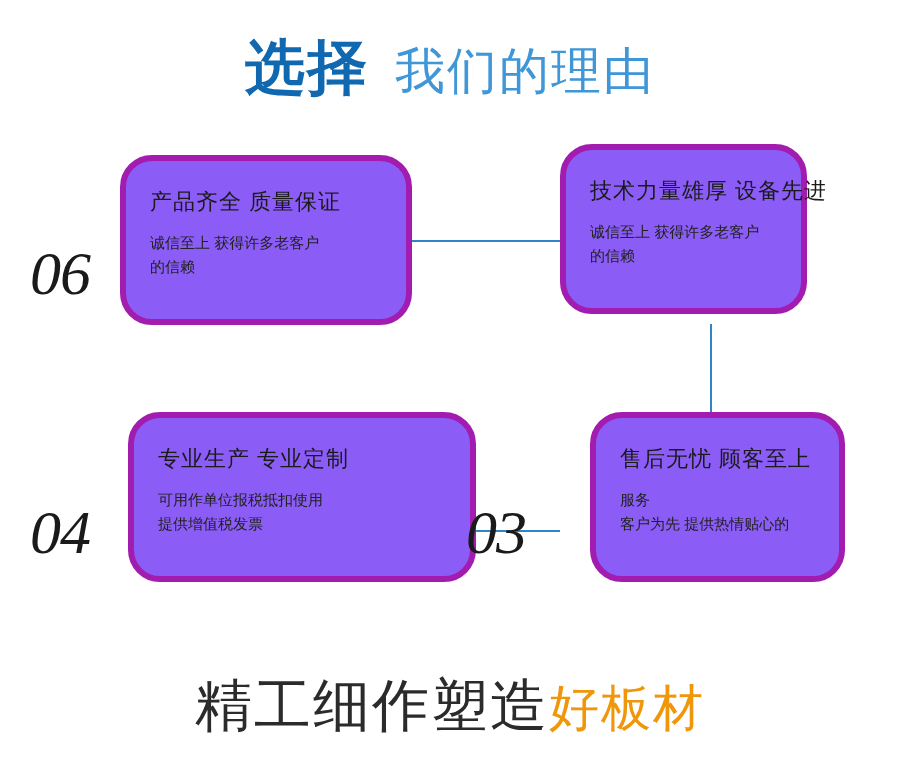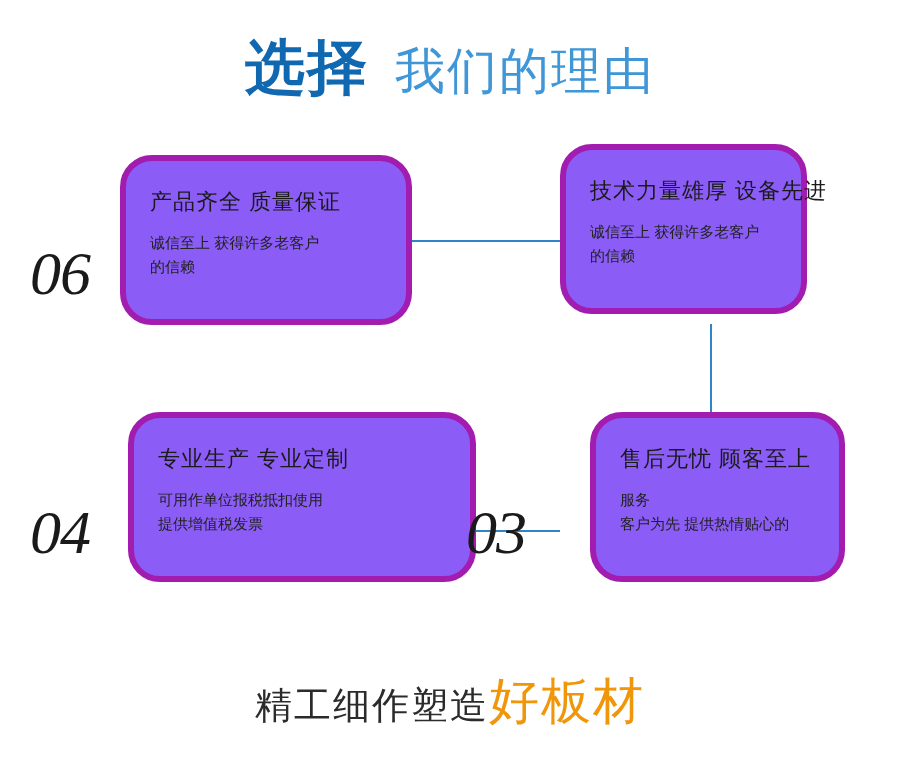--- a/index.html
+++ b/index.html
@@ -98,21 +98,21 @@
   
   .footer {
     position: absolute;
     left: 0;
     top: 668px;
     width: 900px;
     text-align: center;
     white-space: nowrap;
   }
   .footer-dark {
-    font-size: 37px;
+    font-size: 57px;
     color: #2b2b2b;
     letter-spacing: 2px;
     vertical-align: baseline;
   }
   .footer-accent {
     font-size: 50px;
     font-weight: normal;
     color: #f0960a;
     letter-spacing: 2px;
     vertical-align: baseline;

